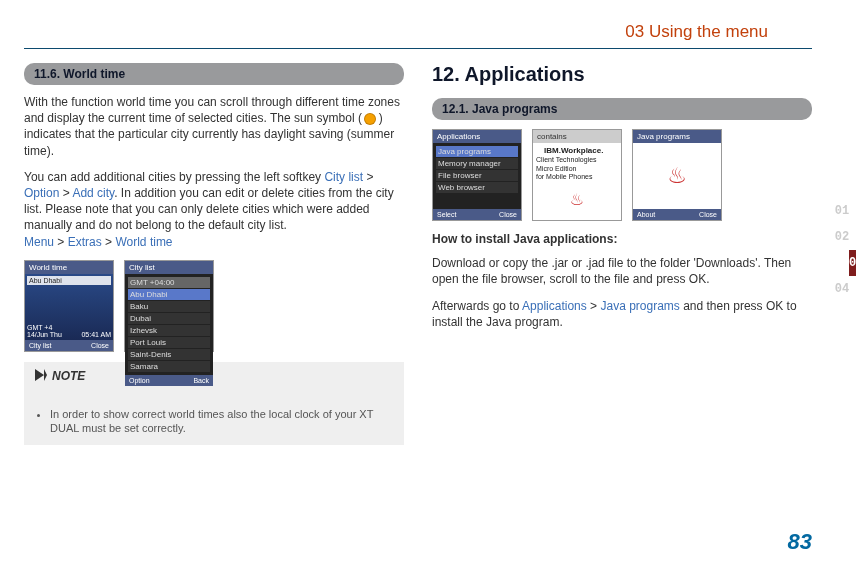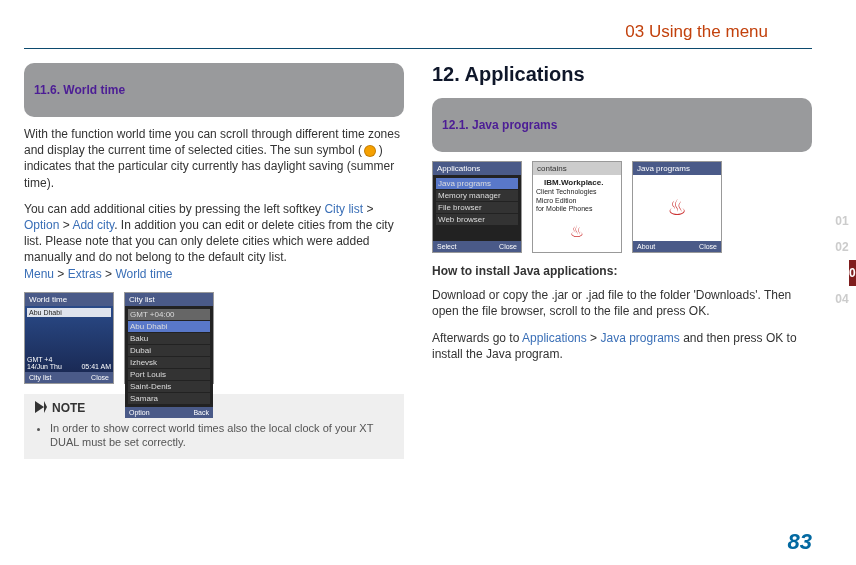--- a/index.html
+++ b/index.html
@@ -21,24 +21,24 @@
       margin: 12px 44px 0 24px;
     }
     .content {
       display: flex;
       gap: 28px;
       padding: 14px 44px 0 24px;
     }
     .column { flex: 1 1 50%; min-width: 0; }
     .section-heading {
       background: #999a9c;
-      color: #4c1d95;
+      color: #0f172a;
       font-weight: bold;
       font-size: 12px;
-      padding: 20px 10px;
+      padding: 4px 10px;
       border-radius: 10px;
       margin-bottom: 9px;
     }
     .h2-main {
       font-size: 20px;
       font-weight: bold;
       color: #0f172a;
       margin-bottom: 12px;
     }
     p {
@@ -71,33 +71,33 @@
     .tb-row { background:#333; padding:1px 2px; }
     .tb-row.sel { background:#5978c9; }
     .java-logo { display:flex; align-items:center; justify-content:center; flex:1; }
     .java-logo .steam { color:#c33; font-size:16px; }
     .note-box {
       background: #efefef;
       padding: 6px 10px 10px;
       font-size: 11px;
     }
     .note-title {
-      font-weight: bold; font-size: 12px;
-      margin-bottom: 4px;
+      font-weight: bold; font-style: italic; font-size: 12px;
+      margin-bottom: 22px;
       display: flex; align-items:center; gap:4px;
     }
     .note-title .arrow-icon svg { width:14px; height:14px; }
     .note-box ul { padding-left: 16px; }
     .note-box li { font-size: 11px; color:#555; line-height:1.3; }
     .chapter-tabs {
       position: absolute;
       right: 0;
-      top: 208px;
+      top: 198px;
       width: 28px;
-      display: flex; flex-direction: column;
+      display: flex; flex-direction: column; font-family: Liberation Mono, monospace;
     }
     .chapter-tabs div {
       font-size: 12px;
       font-weight: bold;
       text-align: center;
       padding: 6px 0;
       color: #ccc;
     }
     .chapter-tabs div.active { background:#7f1d1d; color:#fff;margin-left:21px; }
     .page-number {

